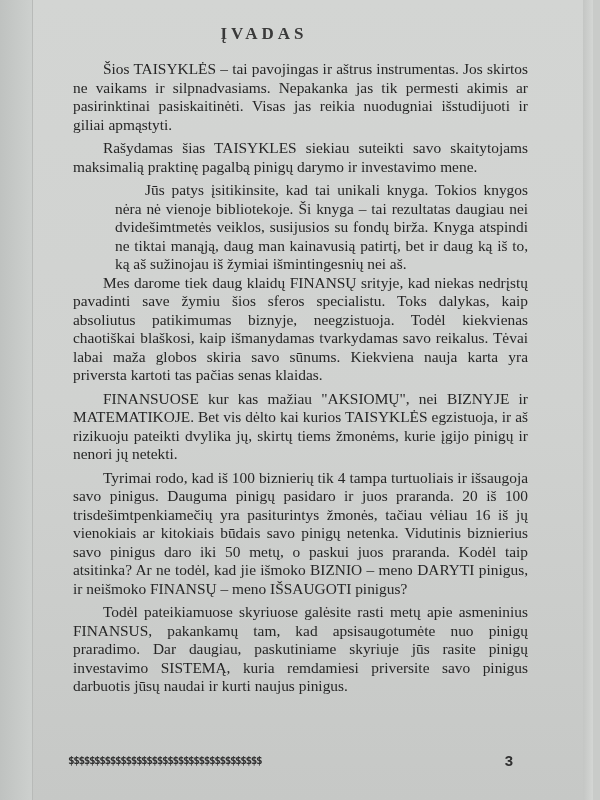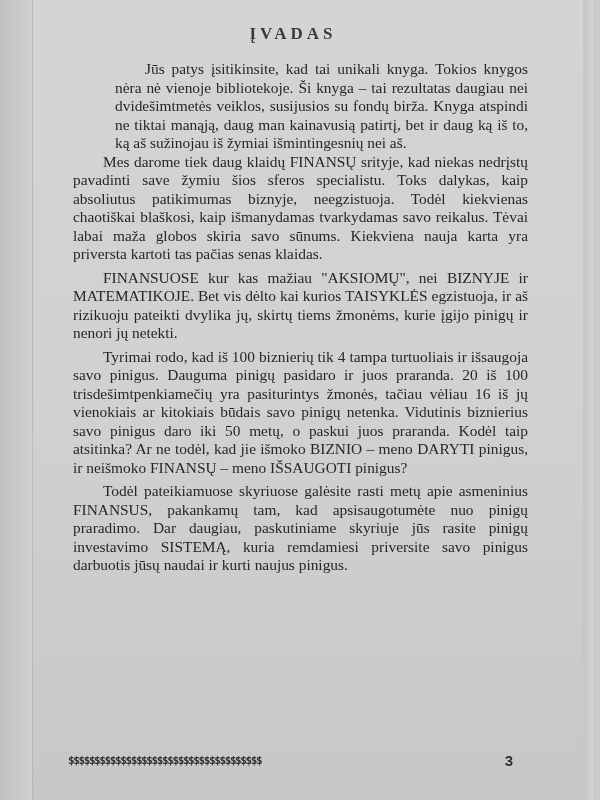--- a/index.html
+++ b/index.html
@@ -17,21 +17,21 @@
     position: absolute; left: 32px; top: 0; width: 560px; height: 800px;
     background: linear-gradient(to bottom, #d3d5d3 0%, #d0d2d0 50%, #c6c8c6 100%);
     border-left: 1px solid #b8bab8;
   }
   .right-edge {
     position: absolute; right: 0; top: 0; width: 10px; height: 800px;
     background: linear-gradient(to right, #c4c6c4, #d4d6d4);
   }
   .title {
     position: absolute; top: 24px; left: 0; width: 528px; text-align: center;
-    font-size: 17px; letter-spacing: 4px; color: #3a3a3a; font-weight: bold; padding-left: 29px;
+    font-size: 17px; letter-spacing: 4px; color: #3a3a3a; font-weight: bold;
   }
   .text {
     position: absolute; left: 73px; top: 60px; width: 455px;
     font-size: 15.4px; line-height: 18.5px; color: #262626;
     text-align: justify;
   }
   .text p { margin: 0 0 5px 0; text-indent: 30px; }
   .text p.tight { margin-bottom: 0; margin-left: 42px; }
   .footer {
     position: absolute; top: 752px; left: 68px; width: 445px;
@@ -48,20 +48,22 @@
 <body>
 
 <div class="left-strip"></div>
 <div class="page">
   <div class="right-edge"></div>
 </div>
 
 <div class="title">ĮVADAS</div>
 
 <div class="text">
+  <p>Šios TAISYKLĖS – tai pavojingas ir aštrus instrumentas. Jos skirtos ne vaikams ir silpnadvasiams. Nepakanka jas tik permesti akimis ar pasirinktinai pasiskaitinėti. Visas jas reikia nuodugniai išstudijuoti ir giliai apmąstyti.</p>
+  <p>Rašydamas šias TAISYKLES siekiau suteikti savo skaitytojams maksimalią praktinę pagalbą pinigų darymo ir investavimo mene.</p>
   <p class="tight">Jūs patys įsitikinsite, kad tai unikali knyga. Tokios knygos nėra nė vienoje bibliotekoje. Ši knyga – tai rezultatas daugiau nei dvidešimtmetės veiklos, susijusios su fondų birža. Knyga atspindi ne tiktai manąją, daug man kainavusią patirtį, bet ir daug ką iš to, ką aš sužinojau iš žymiai išmintingesnių nei aš.</p>
   <p>Mes darome tiek daug klaidų FINANSŲ srityje, kad niekas nedrįstų pavadinti save žymiu šios sferos specialistu. Toks dalykas, kaip absoliutus patikimumas biznyje, neegzistuoja. Todėl kiekvienas chaotiškai blaškosi, kaip išmanydamas tvarkydamas savo reikalus. Tėvai labai maža globos skiria savo sūnums. Kiekviena nauja karta yra priversta kartoti tas pačias senas klaidas.</p>
   <p>FINANSUOSE kur kas mažiau "AKSIOMŲ", nei BIZNYJE ir MATEMATIKOJE. Bet vis dėlto kai kurios TAISYKLĖS egzistuoja, ir aš rizikuoju pateikti dvylika jų, skirtų tiems žmonėms, kurie įgijo pinigų ir nenori jų netekti.</p>
   <p>Tyrimai rodo, kad iš 100 biznierių tik 4 tampa turtuoliais ir išsaugoja savo pinigus. Dauguma pinigų pasidaro ir juos praranda. 20 iš 100 trisdešimtpenkiamečių yra pasiturintys žmonės, tačiau vėliau 16 iš jų vienokiais ar kitokiais būdais savo pinigų netenka. Vidutinis biznierius savo pinigus daro iki 50 metų, o paskui juos praranda. Kodėl taip atsitinka? Ar ne todėl, kad jie išmoko BIZNIO – meno DARYTI pinigus, ir neišmoko FINANSŲ – meno IŠSAUGOTI pinigus?</p>
   <p>Todėl pateikiamuose skyriuose galėsite rasti metų apie asmeninius FINANSUS, pakankamų tam, kad apsisaugotumėte nuo pinigų praradimo. Dar daugiau, paskutiniame skyriuje jūs rasite pinigų investavimo SISTEMĄ, kuria remdamiesi priversite savo pinigus darbuotis jūsų naudai ir kurti naujus pinigus.</p>
 </div>
 
 <div class="footer">
   <span class="dollars">$$$$$$$$$$$$$$$$$$$$$$$$$$$$$$$$$$$$$</span>
   <span class="page-num">3</span>

